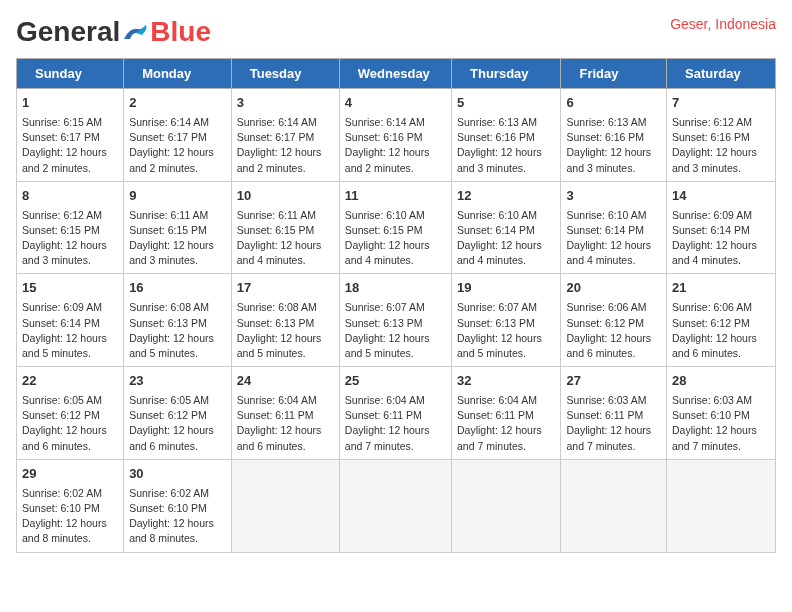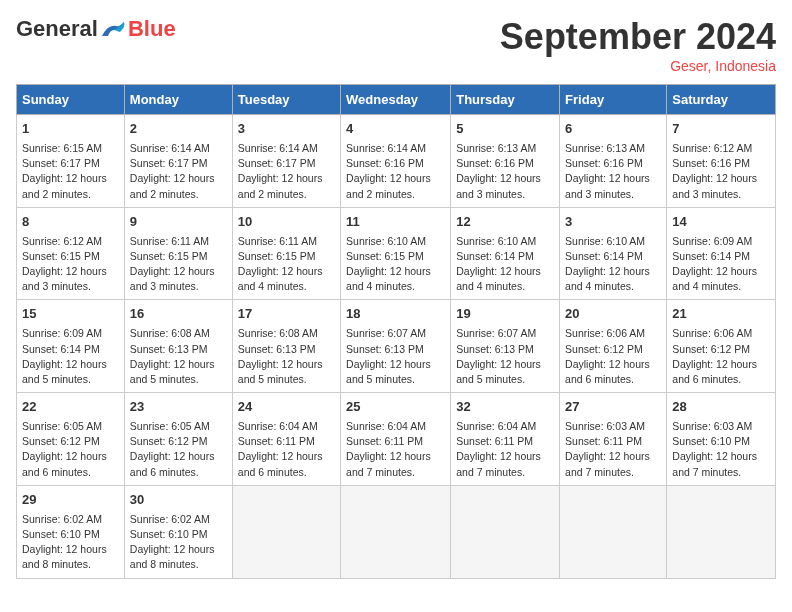--- a/index.html
+++ b/index.html
@@ -17,21 +17,21 @@
       margin-bottom: 10px;
     }
     .logo {
       display: flex;
       flex-direction: column;
       align-items: flex-start;
     }
     .logo-text {
       display: flex;
       align-items: center;
-      font-size: 22px;
+      font-size: 28px;
       font-weight: bold;
       color: #333;
     }
     .logo-general { color: #333; }
     .logo-blue { color: #ef4444; }
     .logo-bird {
       width: 28px;
       height: 22px;
       margin-left: 2px;
     }
@@ -48,21 +48,21 @@
       color: #ef4444;
     }
     .calendar {
       width: 100%;
       border-collapse: collapse;
       font-size: 11px;
     }
     .calendar thead tr th {
       background-color: #2d6db5;
       color: #fff;
-      padding: 7px 5px;
+      padding: 7px 18px;
       text-align: left;
       font-size: 13px;
       font-weight: bold;
       border: 1px solid #b0b0b0;
     }
     .calendar tbody tr td {
       vertical-align: top;
       border: 1px solid #ccc;
       padding: 5px 5px;
       width: 113px;
@@ -93,21 +93,20 @@
     <div class="logo-text">
       <span class="logo-general">General</span>
       <svg class="logo-bird" viewBox="0 0 28 22">
         <path d="M2,18 Q8,6 16,8 Q20,9 24,4 Q22,12 14,12 Q10,12 8,18 Z" fill="#2d6db5"></path>
         <path d="M14,12 Q18,10 24,4 Q26,8 20,14 Z" fill="#1a9fd4"></path>
       </svg>
       <span class="logo-blue">Blue</span>
     </div>
   </div>
   <div class="title-block">
-    <div class="month-title">September 2024</div>
     <div class="location">Geser, Indonesia</div>
   </div>
 </div>
 
 <table class="calendar">
   <thead>
     <tr id="header-row">
         <th>Sunday</th>
         <th>Monday</th>
         <th>Tuesday</th>

